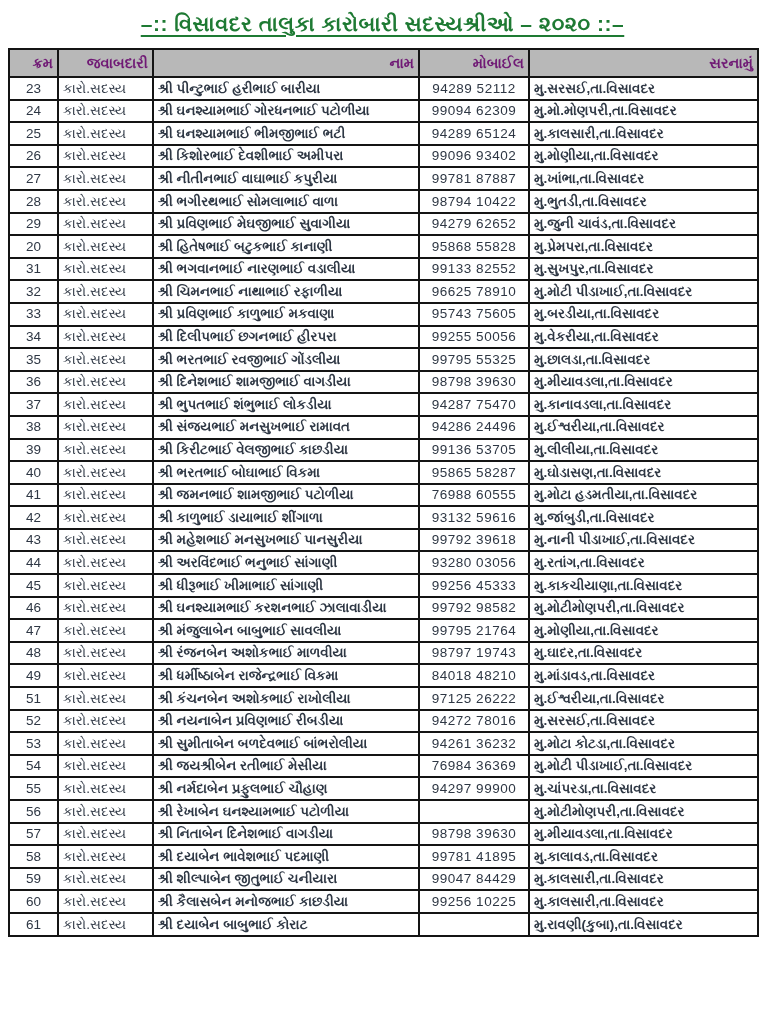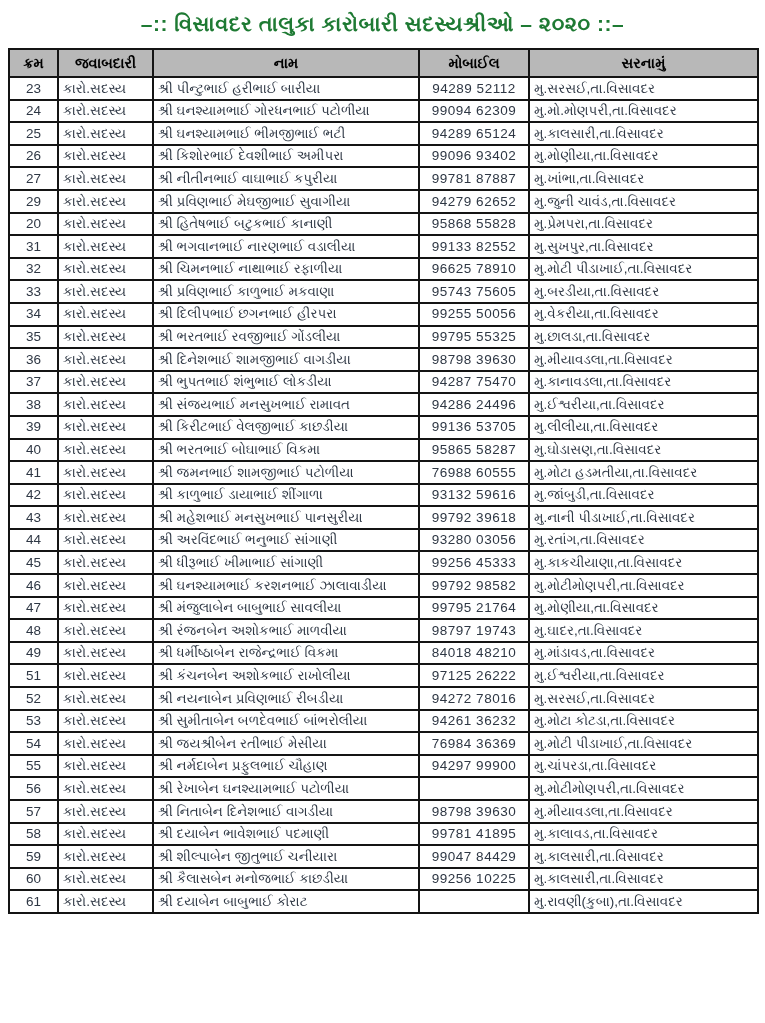--- a/index.html
+++ b/index.html
@@ -10,56 +10,57 @@
     position:relative;
     overflow:hidden;
   }
   .page-title{
     position:absolute;
     top:12px;left:0;right:0;
     text-align:center;
     font-size:21px;
     font-weight:bold;
     color:#1e7a33;
+    text-decoration:underline;
     text-underline-offset:4px;
     letter-spacing:0.5px;
   }
   table.member-table{
     position:absolute;
     top:48px;left:8px;
     width:749px;
     border-collapse:collapse;
     table-layout:fixed;
   }
   table.member-table td, table.member-table th{
     border:2px solid #141414;
     padding:0 4px;
     overflow:hidden;
     white-space:nowrap;
     text-overflow:clip;
   }
   table.member-table th{
     background:#b8b8b8;
-    color:#000000;
+    color:#701a75;
     font-size:14.5px;
     font-weight:bold;
     height:26px;
-    text-align:center;
+    text-align:right;
   }
   table.member-table td{
     height:20.6px;
     font-size:13.5px;
     color:#2e3744;
     line-height:1;
   }
   td.c-no{ text-align:center; font-weight:normal; color:#222a35; font-size:14px;}
   td.c-role{ font-size:13px;}
-  td.c-name{ text-align:left; font-weight:normal;}
+  td.c-name{ text-align:left; font-weight:bold;}
   td.c-mobile{ text-align:center; font-weight:normal; color:#1f2733; font-size:14.5px; letter-spacing:0.5px;}
-  td.c-addr{ text-align:left; font-weight:normal; font-size:13px;}
+  td.c-addr{ text-align:left; font-weight:bold; font-size:13px;}
 </style>
 </head>
 <body>
 
 <div class="page-title">–:: વિસાવદર તાલુકા  કારોબારી સદસ્યશ્રીઓ – ૨૦૨૦ ::–</div>
 
 <table class="member-table">
   <colgroup>
     <col style="width:49px">
     <col style="width:95px">
@@ -106,20 +107,27 @@
         <td class="c-addr">મુ.મોણીયા,તા.વિસાવદર</td>
       </tr>
       <tr>
         <td class="c-no">27</td>
         <td class="c-role">કારો.સદસ્ય</td>
         <td class="c-name">શ્રી નીતીનભાઈ વાઘાભાઈ કપુરીયા</td>
         <td class="c-mobile">99781 87887</td>
         <td class="c-addr">મુ.ખાંભા,તા.વિસાવદર</td>
       </tr>
       <tr>
+        <td class="c-no">28</td>
+        <td class="c-role">કારો.સદસ્ય</td>
+        <td class="c-name">શ્રી ભગીરથભાઈ સોમલાભાઈ વાળા</td>
+        <td class="c-mobile">98794 10422</td>
+        <td class="c-addr">મુ.ભુતડી,તા.વિસાવદર</td>
+      </tr>
+      <tr>
         <td class="c-no">29</td>
         <td class="c-role">કારો.સદસ્ય</td>
         <td class="c-name">શ્રી પ્રવિણભાઈ મેઘજીભાઈ સુવાગીયા</td>
         <td class="c-mobile">94279 62652</td>
         <td class="c-addr">મુ.જુની ચાવંડ,તા.વિસાવદર</td>
       </tr>
       <tr>
         <td class="c-no">20</td>
         <td class="c-role">કારો.સદસ્ય</td>
         <td class="c-name">શ્રી હિતેષભાઈ બટુકભાઈ કાનાણી</td>

